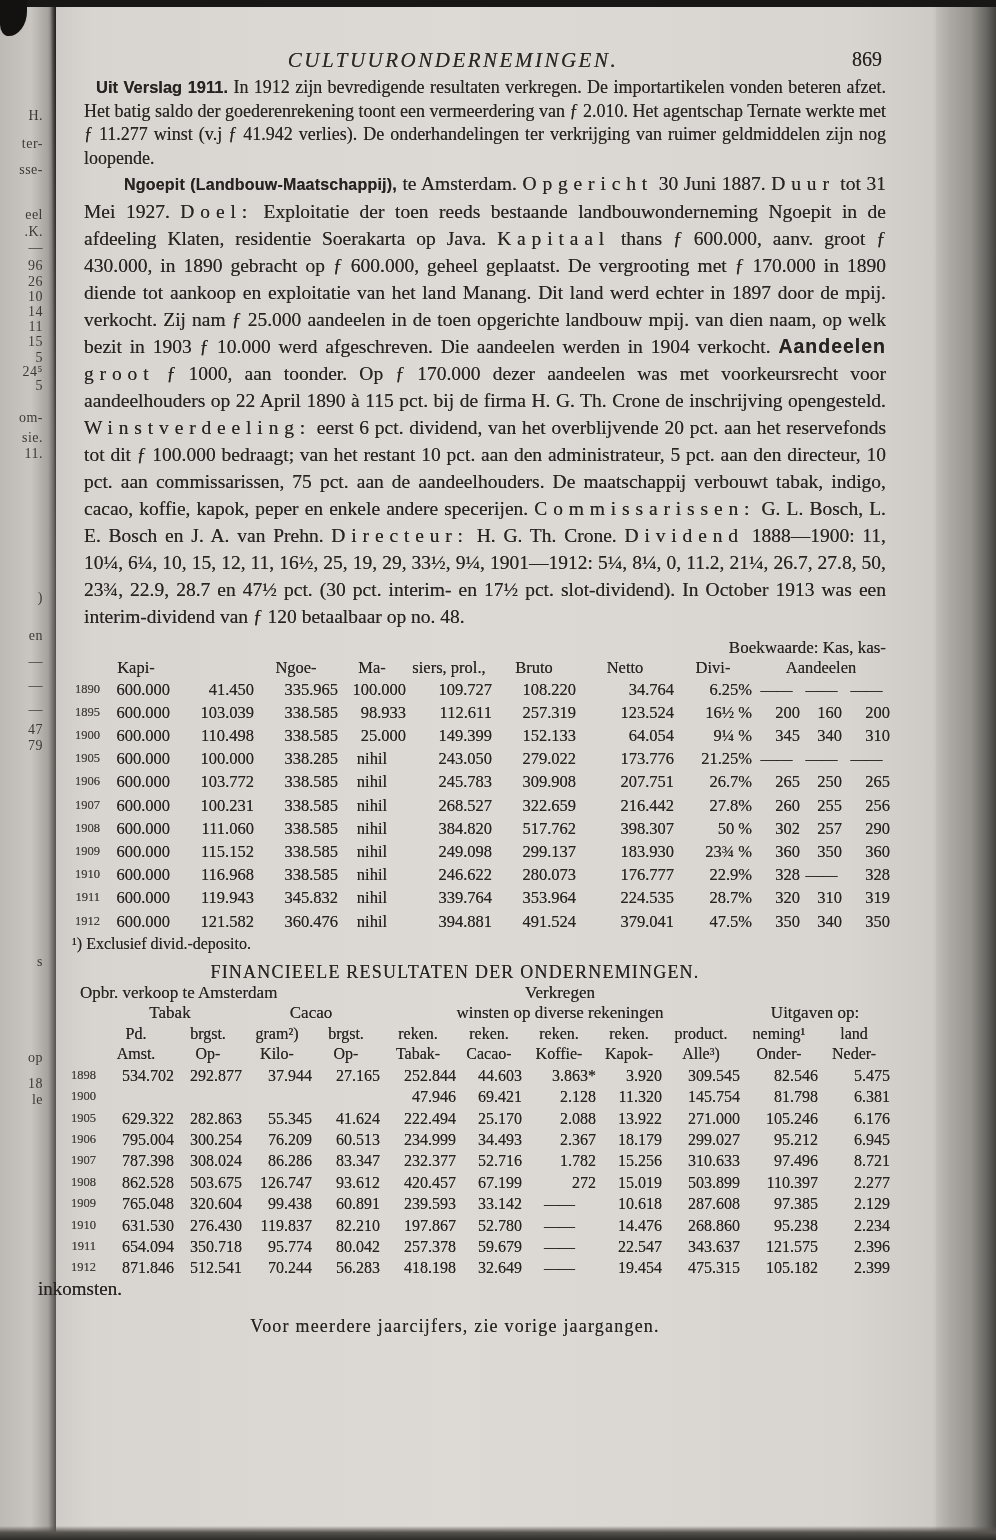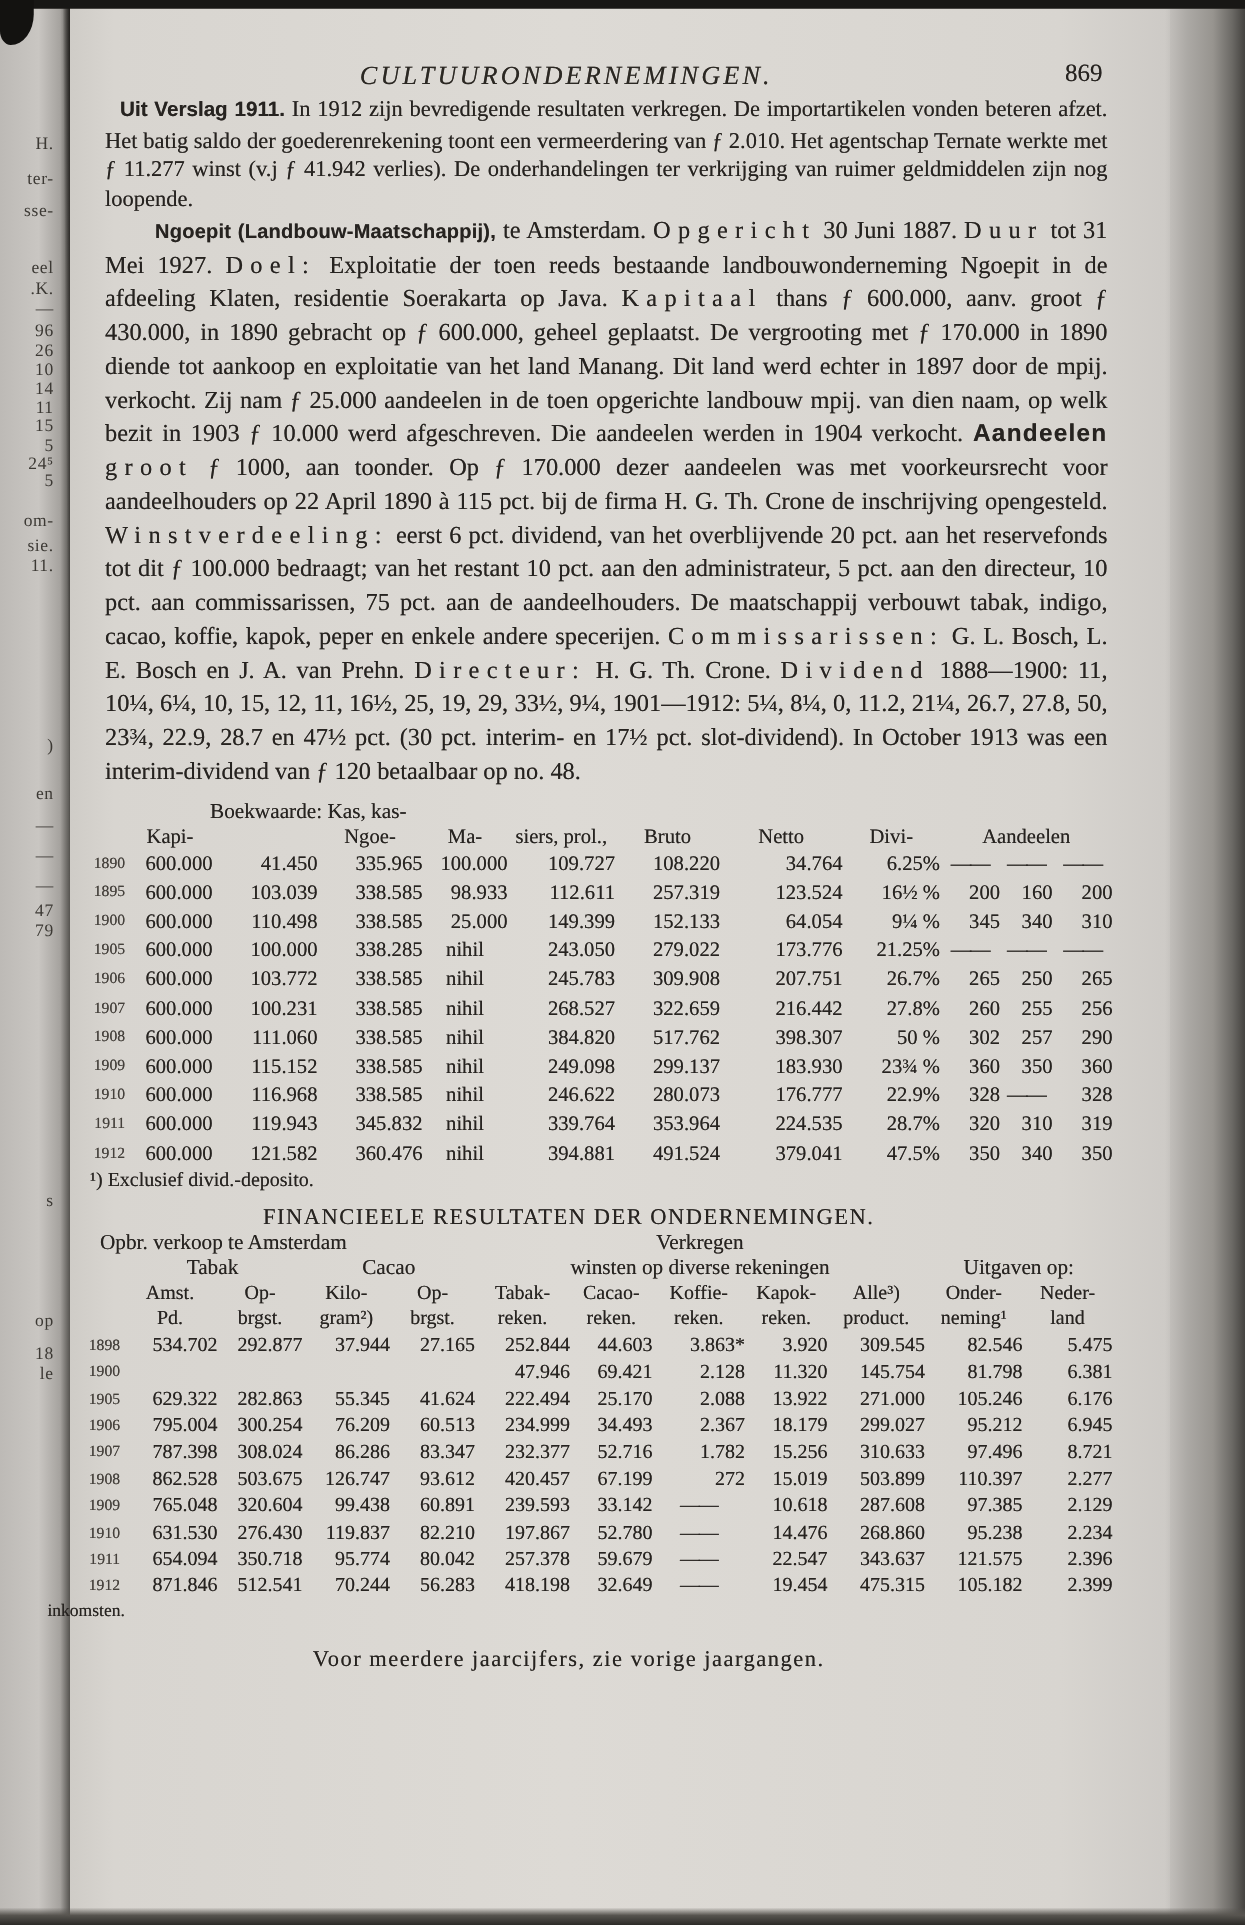--- a/index.html
+++ b/index.html
@@ -49,37 +49,37 @@
   
   p.body-par{margin:0;text-align:justify;}
   .p1{margin-top:28px;font-size:18px;line-height:23.5px;text-indent:12px;}
   .p2{margin-top:14px;font-size:19.5px;line-height:27px;text-indent:16px;}
   .lead{font-family:"Liberation Sans",sans-serif;font-weight:700;font-size:16px;letter-spacing:.2px;margin-left:24px;}
   .lead-sm{font-family:"Liberation Sans",sans-serif;font-weight:700;font-size:16.5px;}
   .bold{font-family:"Liberation Sans",sans-serif;font-weight:700;font-size:19.5px;letter-spacing:1px;}
   .sp{letter-spacing:.30em;}
   
   .tblock1{margin-top:8px;}
-  .tcaption{margin-left:84px;font-size:17px;line-height:20px;}
+  .tcaption{margin-left:84px;font-size:17px;line-height:20px;text-align:right;}
   table{border-collapse:collapse;table-layout:fixed;}
   th,td{padding:0;font-weight:normal;white-space:nowrap;overflow:visible;}
   .t1{width:822px;margin-left:-16px;font-size:16.5px;}
   .t1 thead th{line-height:19.5px;text-align:center;vertical-align:bottom;font-size:16.5px;}
   .t1 td{line-height:23.2px;text-align:right;}
   .t2{width:826px;margin-left:-20px;font-size:16px;}
   .t2 thead th{line-height:20.5px;text-align:center;vertical-align:bottom;font-size:16px;}
   .t2 td{line-height:21.4px;text-align:right;}
   .grp-l{text-align:left !important;padding-left:16px !important;font-size:17px !important;}
   .grp-c{font-size:17px !important;}
   td.yr{font-size:12.5px;color:#45413c;text-align:right;padding-right:2px;margin-left:16px;}
   td.dash{text-align:center;letter-spacing:-1px;}
   td.nihil{text-align:center;}
   .fn1{font-size:16px;margin:1px 0 0 -12px;line-height:20px;}
   .fnw{font-size:16.5px;line-height:19.5px;margin:2px 0 0 6px;text-align:justify;text-align-last:justify;}
-  .fn-hang{font-size:14px;line-height:19px;margin-left:-46px;}
+  .fn-hang{font-size:19px;line-height:19px;margin-left:-46px;}
   .t2title{
     text-align:center;font-size:18px;letter-spacing:1.2px;margin-top:7px;
     transform:translateX(-30px);line-height:22px;
   }
   .footer{
     text-align:center;font-size:18px;letter-spacing:1.2px;margin-top:18px;
     transform:translateX(-30px);
   }
 </style>
 </head>
@@ -344,46 +344,46 @@
       </tr>
       <tr>
         <th></th>
         <th colspan="2" class="grp-c">Tabak</th>
         <th colspan="2" class="grp-c">Cacao</th>
         <th colspan="5" class="grp-c">winsten op diverse rekeningen</th>
         <th colspan="2" class="grp-c">Uitgaven op:</th>
       </tr>
       <tr>
         <th></th>
+        <th>Pd.</th>
+        <th>brgst.</th>
+        <th>gram²)</th>
+        <th>brgst.</th>
+        <th>reken.</th>
+        <th>reken.</th>
+        <th>reken.</th>
+        <th>reken.</th>
+        <th>product.</th>
+        <th>neming¹</th>
+        <th>land</th>
+      </tr>
+      <tr>
+        <th></th>
         <th>Amst.</th>
         <th>Op-</th>
         <th>Kilo-</th>
         <th>Op-</th>
         <th>Tabak-</th>
         <th>Cacao-</th>
         <th>Koffie-</th>
         <th>Kapok-</th>
         <th>Alle³)</th>
         <th>Onder-</th>
         <th>Neder-</th>
       </tr>
-      <tr>
-        <th></th>
-        <th>Pd.</th>
-        <th>brgst.</th>
-        <th>gram²)</th>
-        <th>brgst.</th>
-        <th>reken.</th>
-        <th>reken.</th>
-        <th>reken.</th>
-        <th>reken.</th>
-        <th>product.</th>
-        <th>neming¹</th>
-        <th>land</th>
-      </tr>
     </thead>
     <tbody>
         <tr>
           <td class="yr">1898</td>
           <td>534.702</td>
           <td>292.877</td>
           <td>37.944</td>
           <td>27.165</td>
           <td>252.844</td>
           <td>44.603</td>

